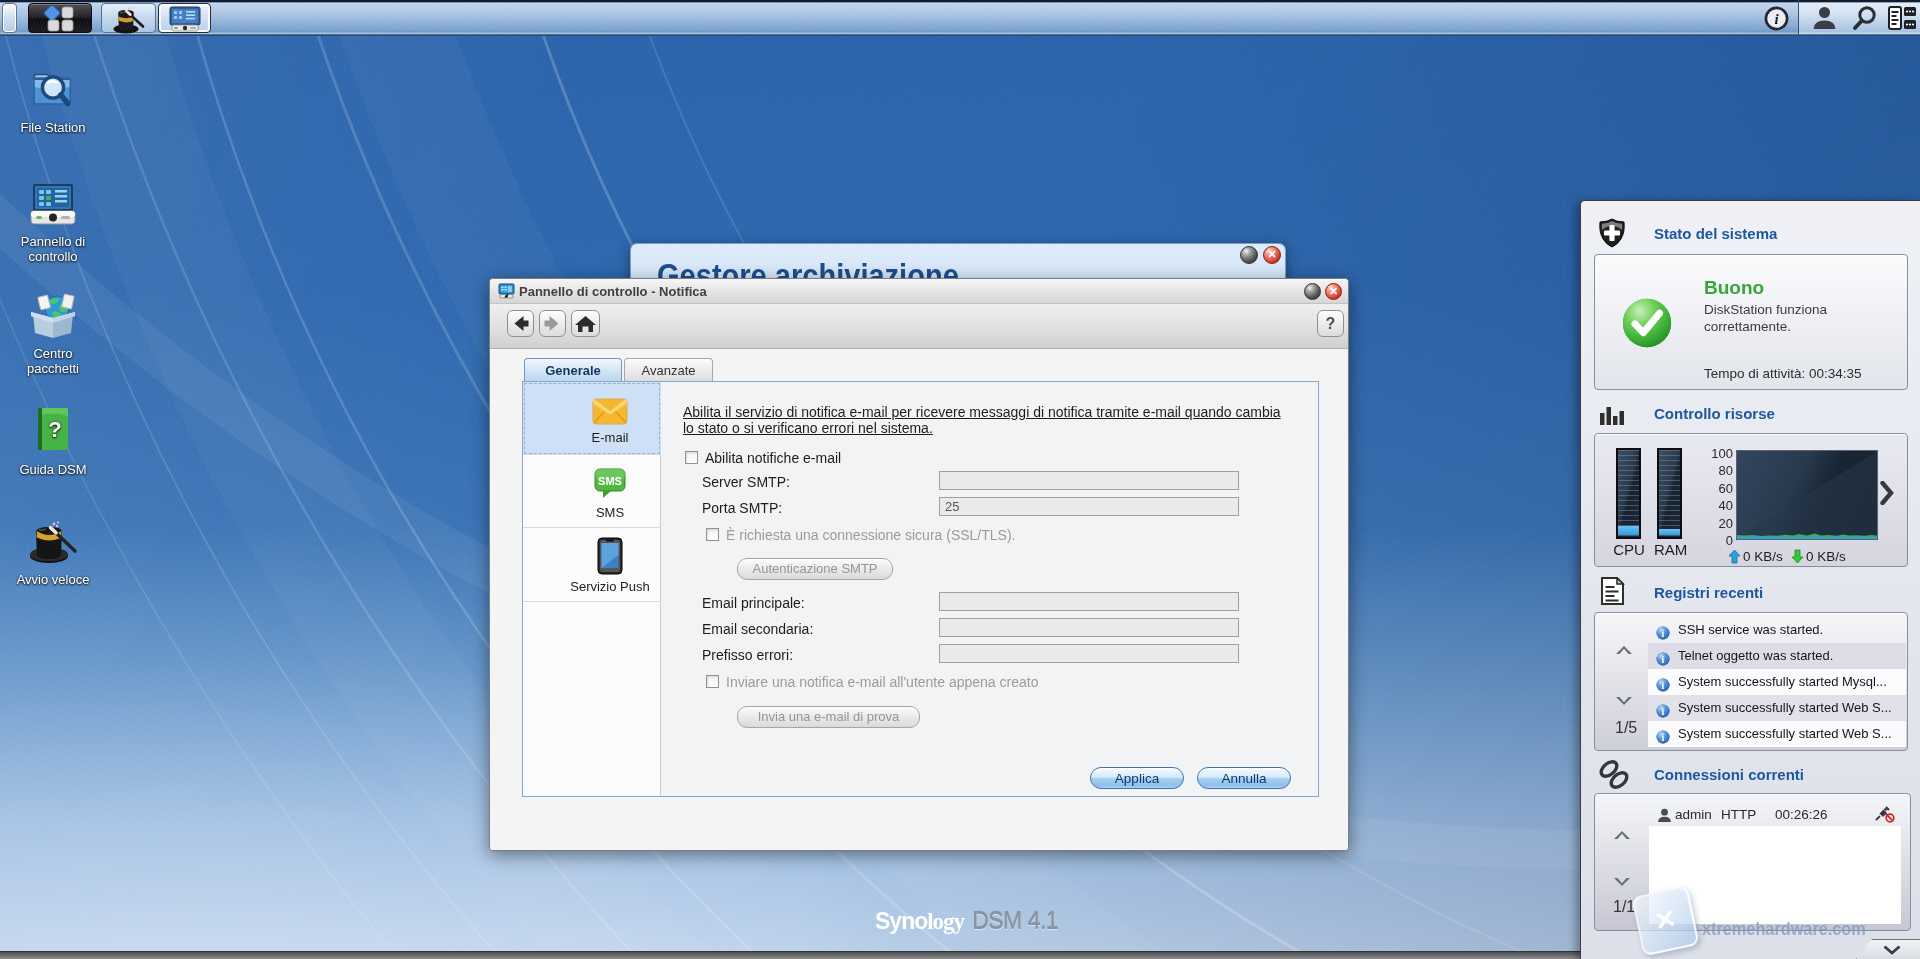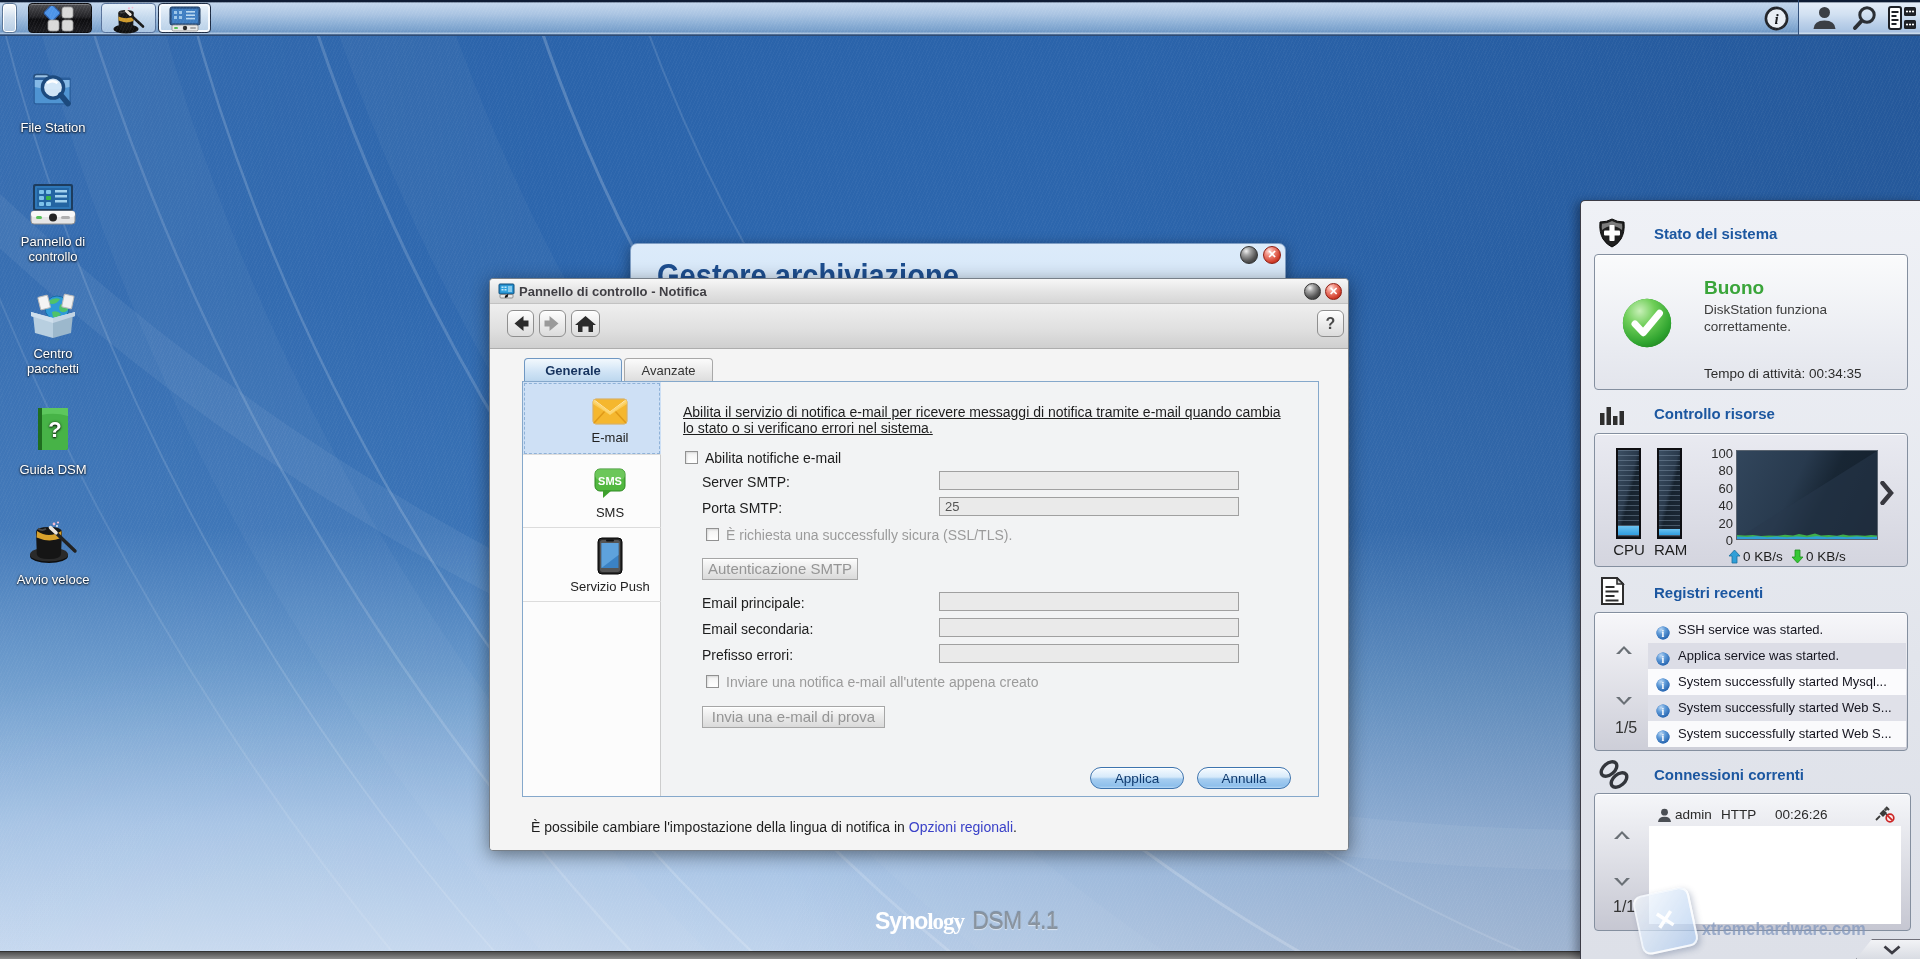--- a/index.html
+++ b/index.html
@@ -73,22 +73,22 @@
 #cbox { position:absolute; left:32px; top:102px; width:797px; height:416px; background:#f2f3f4; border:1px solid #85a8cb; }
 #sidebar { position:absolute; left:0; top:0; width:138px; height:414px; background:#fcfcfc; border-right:1px solid #cdcdcd; }
 .scell { position:absolute; left:0; width:138px; height:73px; border-bottom:1px solid #dcdcdc; text-align:center; font-size:13px; color:#222;padding-left:36px; }
 .scell.sel { background:#cee0f5; outline:1px dashed #8fb2d8; outline-offset:-2px; }
 .scell svg { display:block; margin:10px auto 4px auto; }
 #formarea { position:absolute; left:139px; top:0; width:658px; height:414px; }
 .flabel { position:absolute; font-size:14px; color:#1d1d1d; }
 .fgray { color:#9b9b9b !important; }
 .finput { position:absolute; left:277px; width:300px; height:19px; background:#eaeaea; border:1px solid #a0a0a0; font-size:13px; color:#555; padding:1px 5px; line-height:16px; }
 .cb { position:absolute; width:13px; height:13px; background:linear-gradient(to bottom,#f2f2f2,#fff); border:1px solid #919191; box-shadow:inset 1px 1px 2px rgba(0,0,0,0.12); }
-.gbtn { position:absolute; height:22px; border-radius:0; border:1px solid #a6a6a6;
-  background:linear-gradient(to bottom,#fcfcfc,#eaeaea 50%,#dadada); color:#959595; font-size:15px; text-align:center; line-height:20px; box-shadow:inset 0 1px 0 #fff; }
+.gbtn { position:absolute; height:22px; border-radius:10px; border:1px solid #a6a6a6;
+  background:linear-gradient(to bottom,#fcfcfc,#eaeaea 50%,#dadada); color:#959595; font-size:13px; text-align:center; line-height:20px; box-shadow:inset 0 1px 0 #fff;margin-left:35px; }
 .bluebtn { position:absolute; top:385px; width:94px; height:22px; border-radius:11px;
   border:1px solid #3e74ae;
   background:linear-gradient(to bottom,#f6fbff 0%,#d7eafa 45%,#a6cdf0 55%,#8fc0ec 90%,#b5d7f4 100%);
   color:#0f3a6e; font-size:13.5px; text-align:center; line-height:21px; box-shadow:inset 0 1px 0 rgba(255,255,255,0.9); }
 #footer { position:absolute; left:41px; top:540px; font-size:14px; color:#1d1d1d; }
 #footer a { color:#3a41c8; text-decoration:none; }
 
 
 #panel { position:absolute; left:1580px; top:200px; width:340px; height:759px;
   background:linear-gradient(to bottom,#eff1f6,#e2e5ec 60%,#dde0e8);
@@ -375,36 +375,35 @@
     </div>
     <div id="formarea">
       <div class="flabel" style="left:21px; top:22px; width:612px; line-height:16px;text-decoration:underline;">Abilita il servizio di notifica e-mail per ricevere messaggi di notifica tramite e-mail quando cambia<br>lo stato o si verificano errori nel sistema.</div>
       <div class="cb" style="left:23px; top:69px;"></div>
       <div class="flabel" style="left:43px; top:68px;">Abilita notifiche e-mail</div>
       <div class="flabel" style="left:40px; top:92px;">Server SMTP:</div>
       <div class="finput" style="top:89px;"></div>
       <div class="flabel" style="left:40px; top:118px;">Porta SMTP:</div>
       <div class="finput" style="top:115px;">25</div>
       <div class="cb" style="left:44px; top:146px;"></div>
-      <div class="flabel fgray" style="left:64px; top:145px;">È richiesta una successfully sicura (SSL/TLS).</div>
+      <div class="flabel fgray" style="left:64px; top:145px;">È richiesta una connessione sicura (SSL/TLS).</div>
       <div class="gbtn" style="left:40px; top:176px; width:156px;">Autenticazione SMTP</div>
       <div class="flabel" style="left:40px; top:213px;">Email principale:</div>
       <div class="finput" style="top:210px;"></div>
       <div class="flabel" style="left:40px; top:239px;">Email secondaria:</div>
       <div class="finput" style="top:236px;"></div>
       <div class="flabel" style="left:40px; top:265px;">Prefisso errori:</div>
       <div class="finput" style="top:262px;"></div>
       <div class="cb" style="left:44px; top:293px;"></div>
       <div class="flabel fgray" style="left:64px; top:292px;">Inviare una notifica e-mail all'utente appena creato</div>
       <div class="gbtn" style="left:40px; top:324px; width:183px;">Invia una e-mail di prova</div>
     </div>
     <div class="bluebtn" style="left:567px;">Applica</div>
     <div class="bluebtn" style="left:674px;">Annulla</div>
   </div>
-  <div id="footer">È possibile cambiare l'impostazione della lingua di notifica in <a>Opzioni regionali</a>.</div>
 </div>
 
 <div id="panel">
   <svg style="position:absolute;left:17px;top:17px;" width="28" height="30" viewBox="0 0 28 30">
     <path d="M14 1 Q19 4 26 4 Q27 14 23 21 Q19 27 14 29 Q9 27 5 21 Q1 14 2 4 Q9 4 14 1 Z" fill="#1f1f1f" stroke="#0a0a0a" stroke-width="1"></path>
     <path d="M14 3 Q18 5.5 24 5.8 Q24.5 9 24 12 Q19 8 14 8 Q9 8 4 12 Q3.5 9 4 5.8 Q10 5.5 14 3 Z" fill="#7d7d7d"></path>
     <rect x="11.4" y="7" width="5.2" height="16" rx="1" fill="#fff"></rect>
     <rect x="6" y="12.4" width="16" height="5.2" rx="1" fill="#fff"></rect>
   </svg>
   <div class="phead" style="left:60px; top:24px;">Stato del sistema</div>
@@ -492,21 +491,21 @@
             <text x="7" y="10.6" text-anchor="middle" font-size="10" font-weight="bold" font-family="Liberation Serif,serif" fill="#fff">i</text>
           </svg></span>
         <span class="lt">SSH service was started.</span>
       </div>
     <div class="lrow" style="top:30px; background:#dcdde6;">
         <span class="li"><svg width="14" height="14" viewBox="0 0 14 14">
             <circle cx="7" cy="7" r="6.5" fill="#2a6fc0"></circle>
             <circle cx="7" cy="7" r="6.5" fill="url(#ig)"></circle>
             <text x="7" y="10.6" text-anchor="middle" font-size="10" font-weight="bold" font-family="Liberation Serif,serif" fill="#fff">i</text>
           </svg></span>
-        <span class="lt">Applica service was started.</span>
+        <span class="lt">Telnet oggetto was started.</span>
       </div>
     <div class="lrow" style="top:56px; background:#fbfbfd;">
         <span class="li"><svg width="14" height="14" viewBox="0 0 14 14">
             <circle cx="7" cy="7" r="6.5" fill="#2a6fc0"></circle>
             <circle cx="7" cy="7" r="6.5" fill="url(#ig)"></circle>
             <text x="7" y="10.6" text-anchor="middle" font-size="10" font-weight="bold" font-family="Liberation Serif,serif" fill="#fff">i</text>
           </svg></span>
         <span class="lt">System successfully started Mysql...</span>
       </div>
     <div class="lrow" style="top:82px; background:#e0e1e9;">

